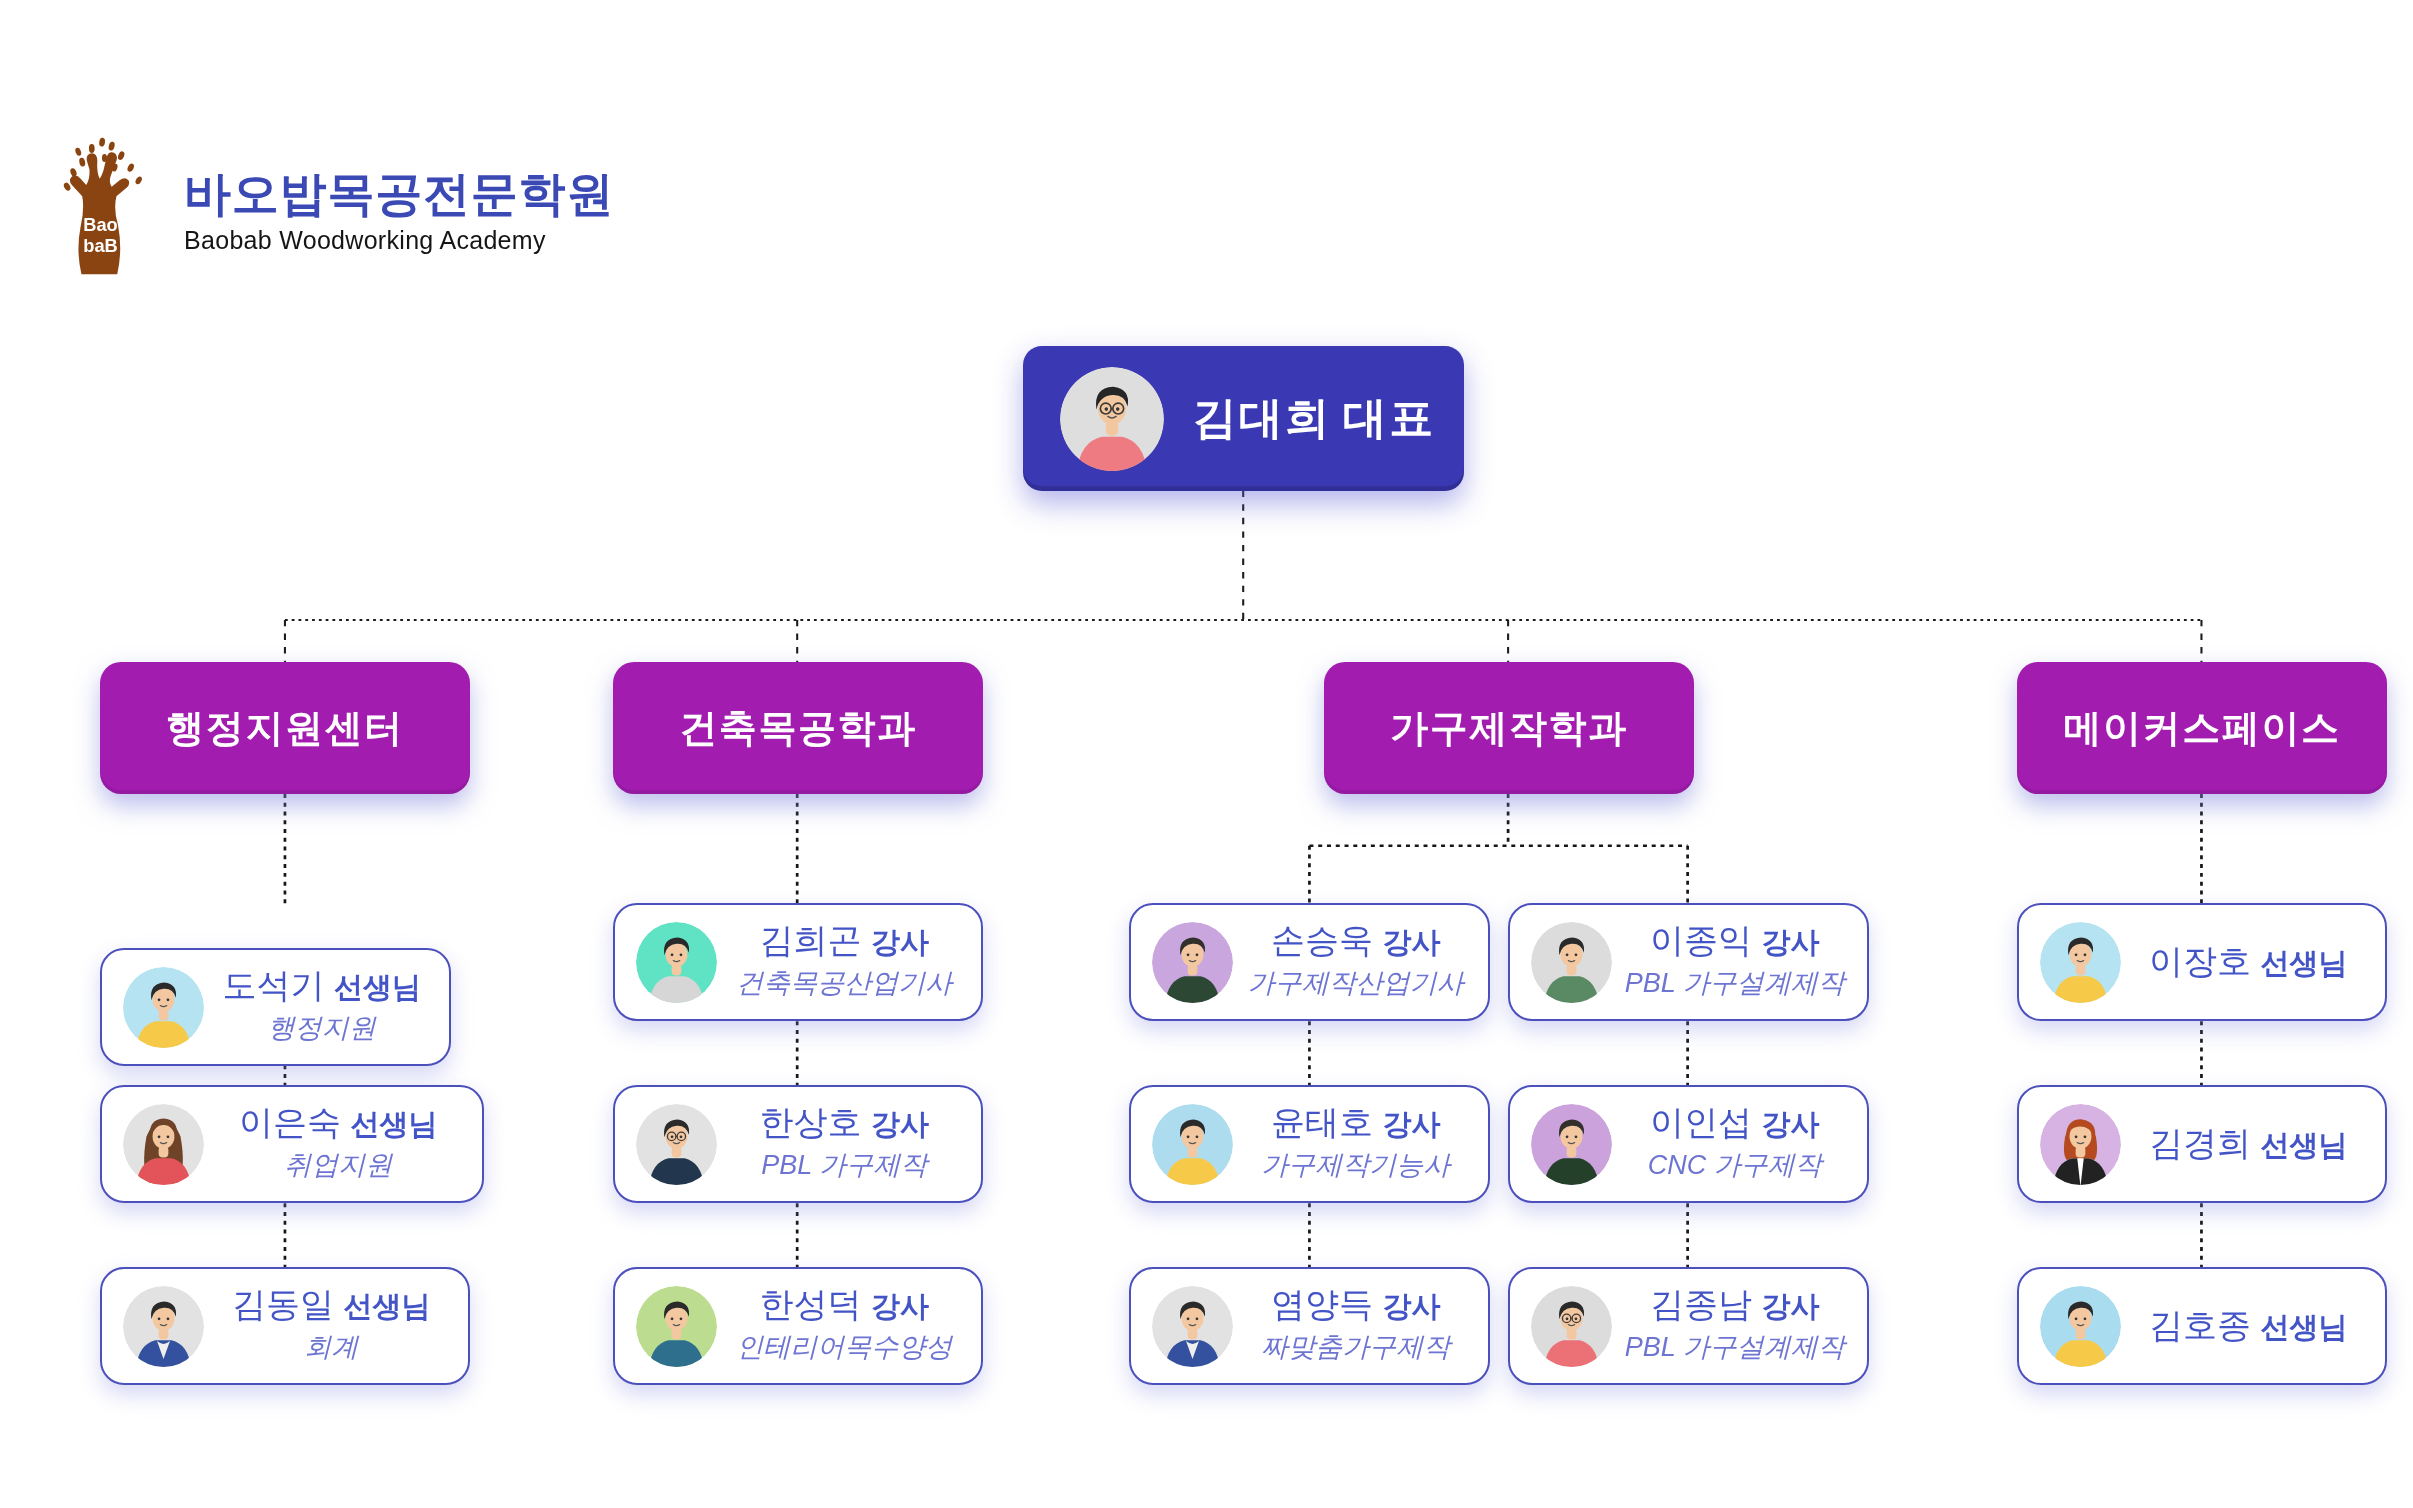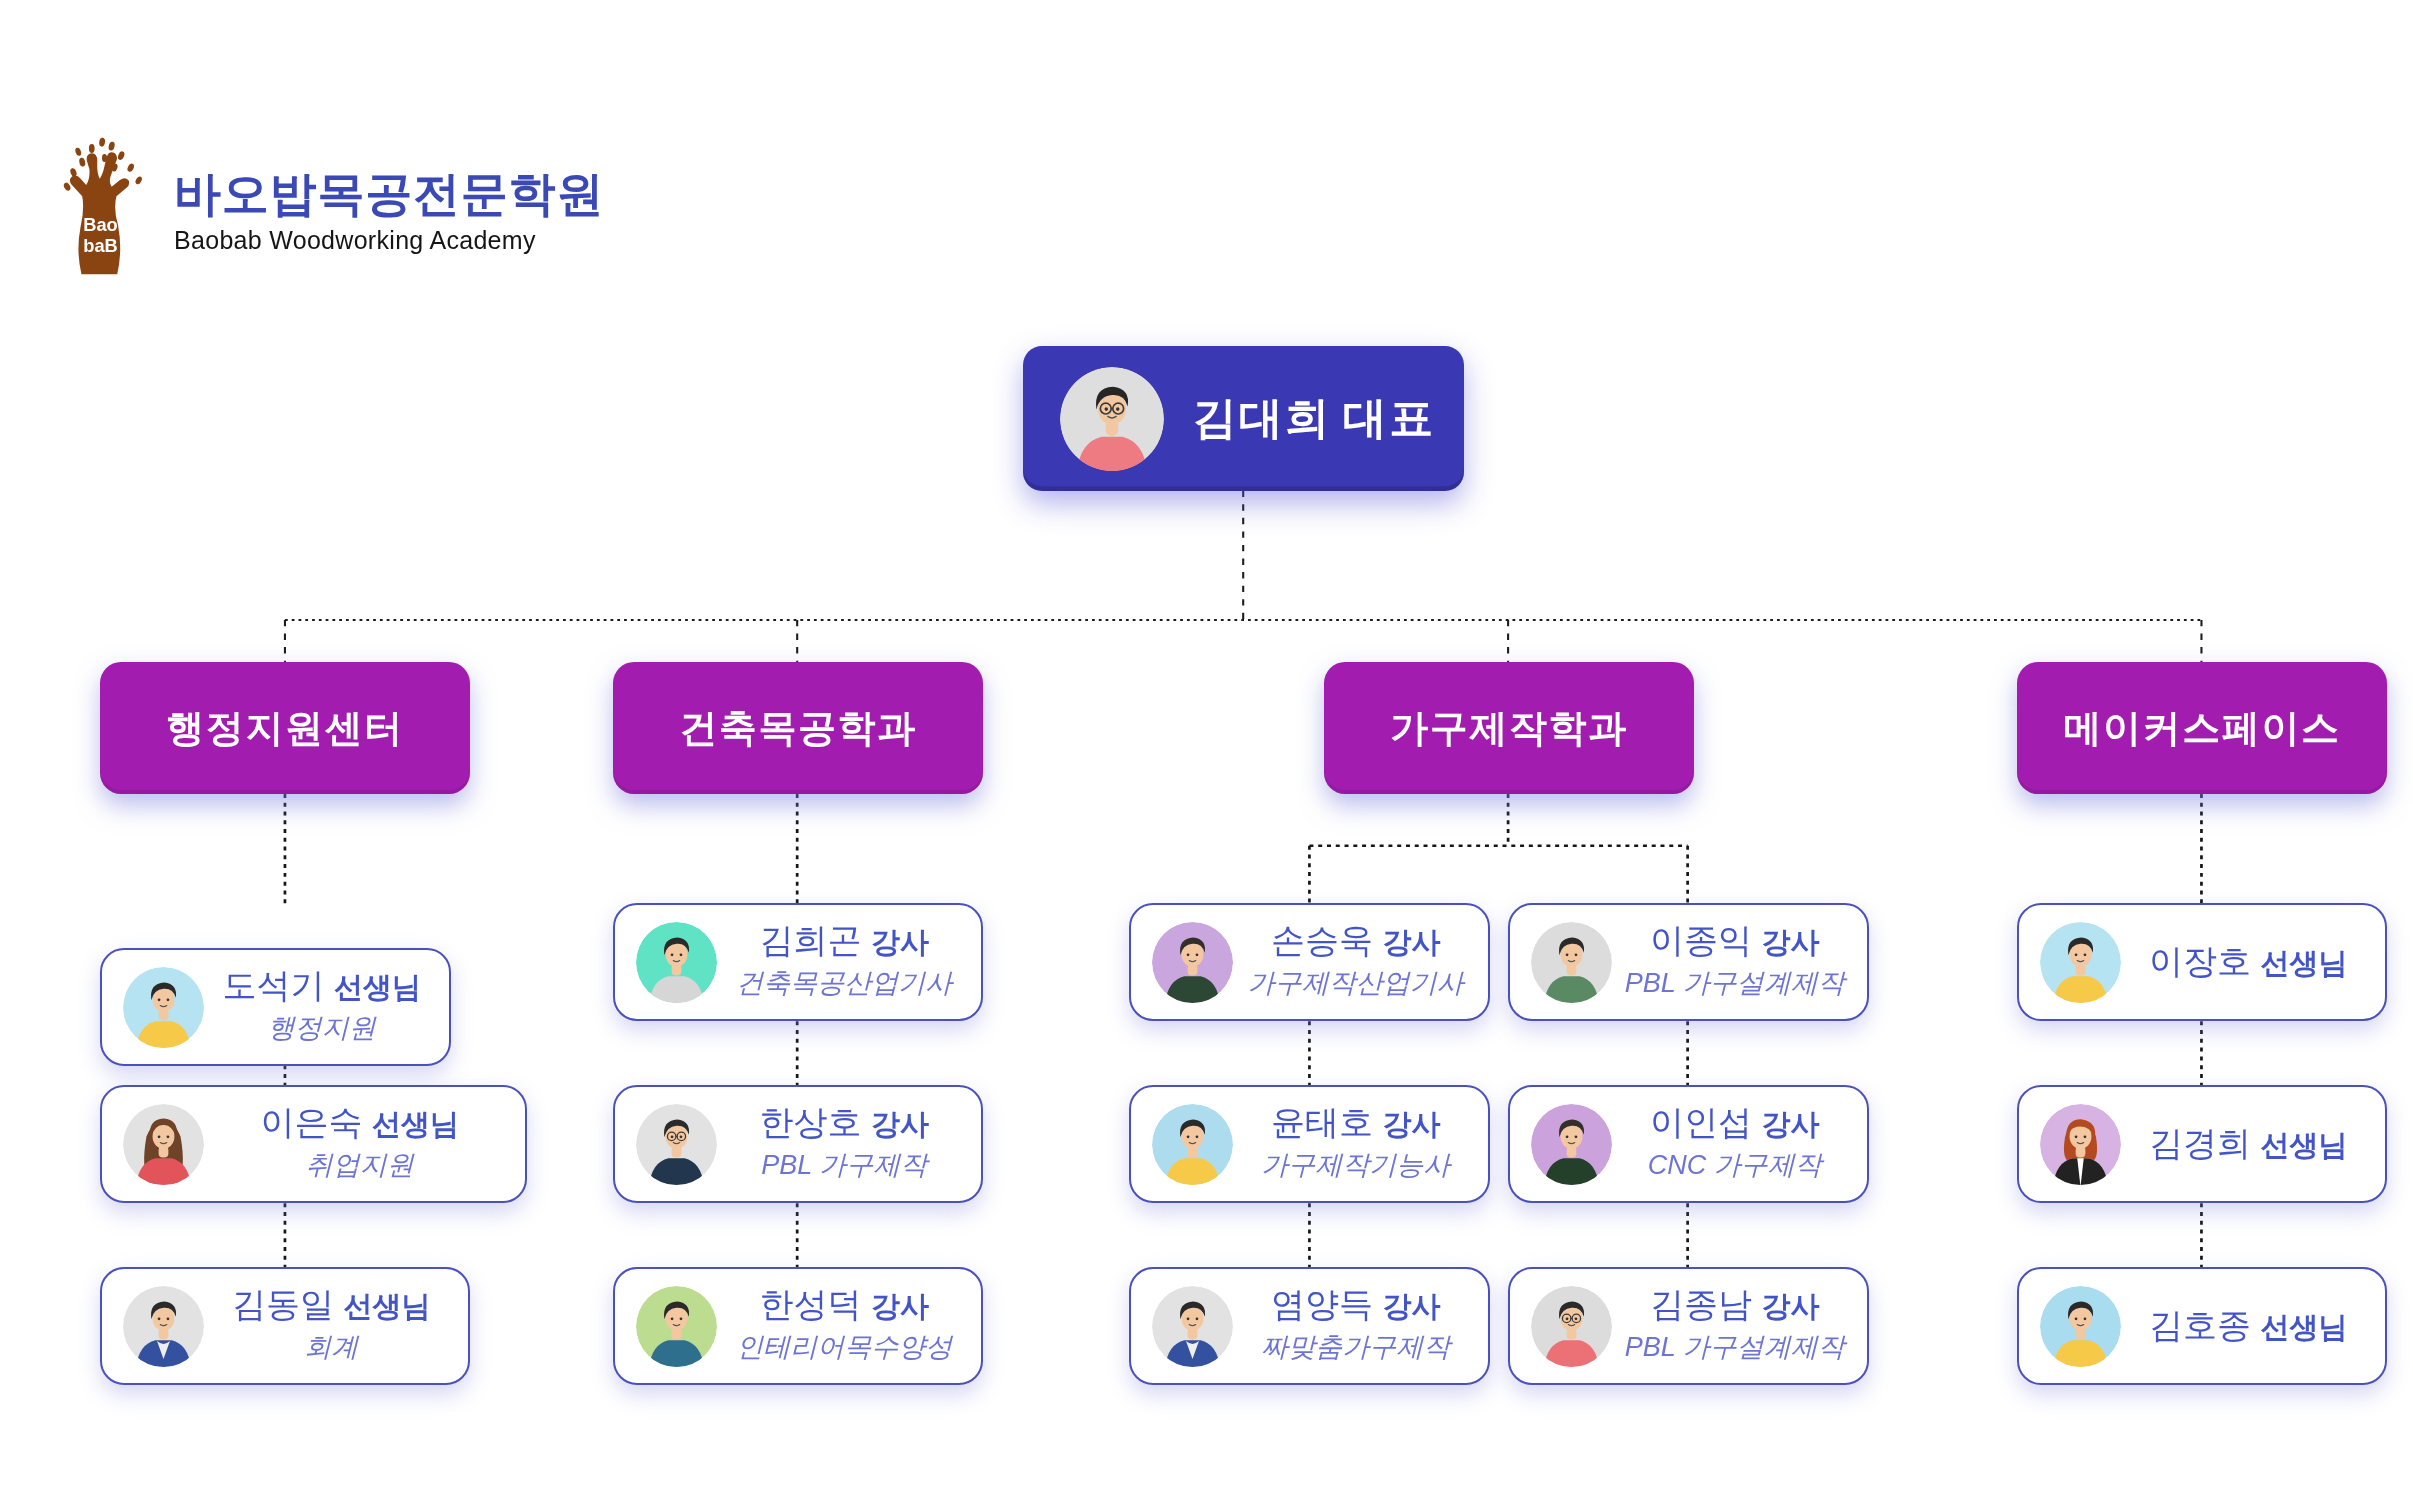--- a/index.html
+++ b/index.html
@@ -6,21 +6,21 @@
   .canvas{
     position:relative;width:2413px;height:1508px;background:#ffffff;
     font-family:"Liberation Sans","DejaVu Sans",sans-serif;overflow:hidden;
   }
   svg.connectors{position:absolute;left:0;top:0;width:2413px;height:1508px;}
   .dash-v{stroke:#1c1c1c;stroke-width:2.6;fill:none;stroke-dasharray:8 9;}
   .dash-trunk{stroke:#1c1c1c;stroke-width:2.4;fill:none;stroke-dasharray:3.5 5;}
   .dash-split{stroke:#161616;stroke-width:3.4;fill:none;stroke-dasharray:5 6;}
 
   
-  .logo{position:absolute;left:56px;top:134px;display:flex;align-items:flex-end;gap:21px;}
+  .logo{position:absolute;left:56px;top:134px;display:flex;align-items:flex-end;gap:31px;}
   .logo-tree{width:97px;height:142px;flex:0 0 auto;}
   .badge-t{fill:#ffffff;font-size:23px;font-weight:600;text-anchor:middle;font-family:"Liberation Sans",sans-serif;}
   .logo-text{padding-bottom:21px;}
   .logo-kr{font-size:47px;font-weight:800;color:#3b49b5;letter-spacing:0.8px;line-height:1.1;}
   .logo-en{font-size:25px;color:#151515;margin-top:6.4px;letter-spacing:0.3px;}
 
   
   .ceo{
     position:absolute;left:1023px;top:346px;width:441px;height:145px;
     background:#3a38b2;border-radius:19px;display:flex;align-items:center;
@@ -171,21 +171,21 @@
       <path d="M46 47.5 Q50 50.5 54 47.5" stroke="#555" stroke-width="1.4" fill="none" stroke-linecap="round"></path>
 
     </g>
   </svg>
       </span>
     <span class="txt">
       <span class="nameline"><span class="name">도석기</span><span class="suffix">선생님</span></span>
       <span class="role">행정지원</span>
     </span>
   </div>
-  <div class="card" style="left:100px;top:1085px;width:427px">
+  <div class="card" style="left:100px;top:1085px;width:384px">
     <span class="avatar">
         <svg viewBox="0 0 100 100" xmlns="http://www.w3.org/2000/svg">
     <defs>
             <clipPath id="avclip2">
               <circle cx="50" cy="50" r="50"></circle>
             </clipPath>
           </defs>
     <g clip-path="url(#avclip2)">
       <circle cx="50" cy="50" r="50" fill="#e2e2e2"></circle>
       <path d="M29 40 Q22 78 32 98 L68 98 Q78 78 71 40 Q62 19 50 19 Q38 19 29 40Z" fill="#6e4327"></path>

